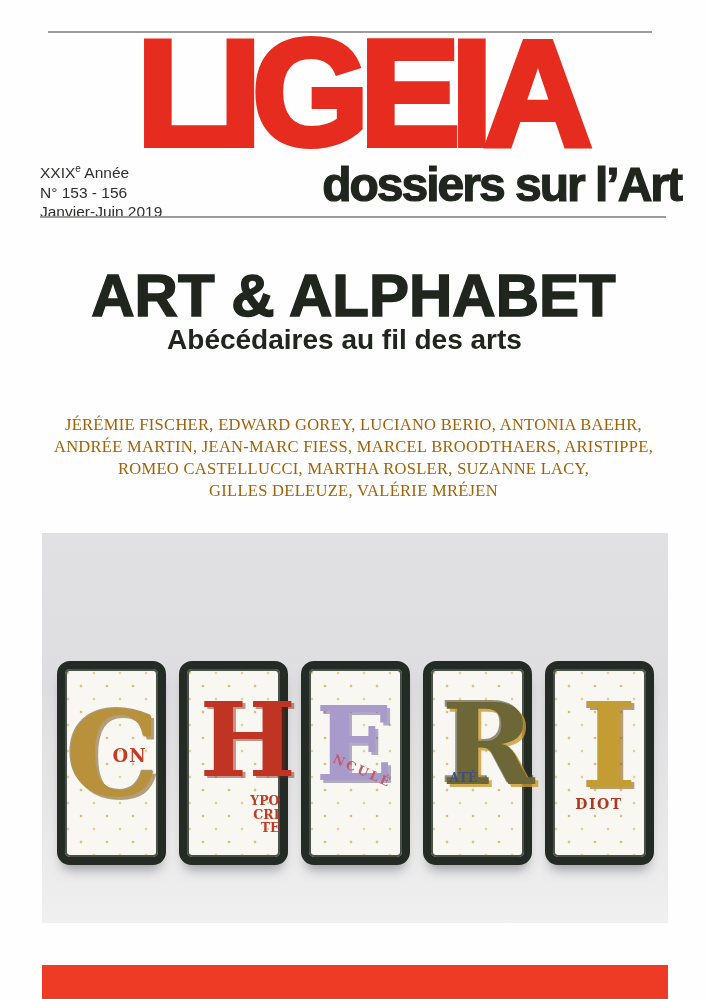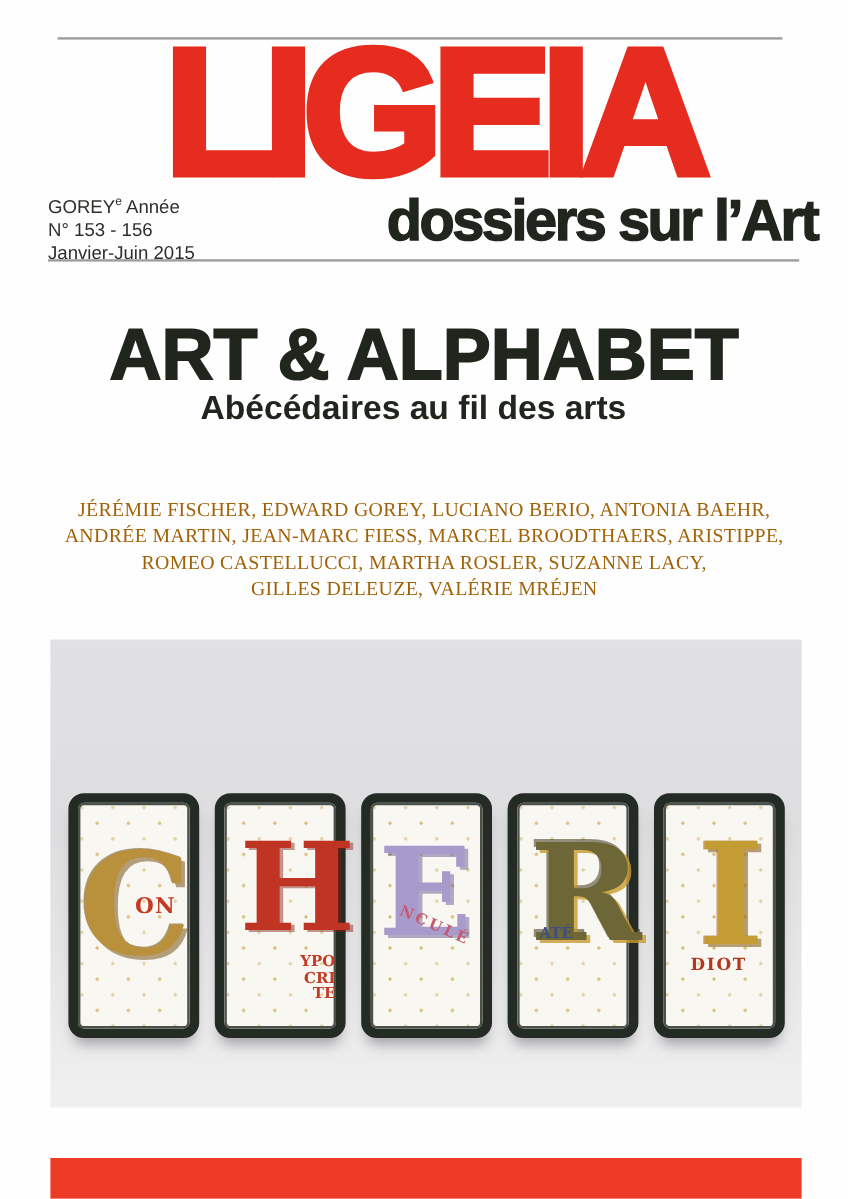--- a/index.html
+++ b/index.html
@@ -105,23 +105,23 @@
 </head>
 <body>
 
 <div class="page">
 
   <div class="rule rule-top"></div>
 
   <div class="logo">LIGEIA</div>
 
   <div class="meta">
-    <div><span>GOREY</span><sup>e</sup><span> Année</span></div>
+    <div><span>XXIX</span><sup>e</sup><span> Année</span></div>
     <div>N° 153 - 156</div>
-    <div>Janvier-Juin 2015</div>
+    <div>Janvier-Juin 2019</div>
   </div>
 
   <div class="tagline">dossiers sur l’Art</div>
 
   <div class="rule rule-header"></div>
 
   <div class="title">ART &amp; ALPHABET</div>
   <div class="subtitle">Abécédaires au fil des arts</div>
 
 

